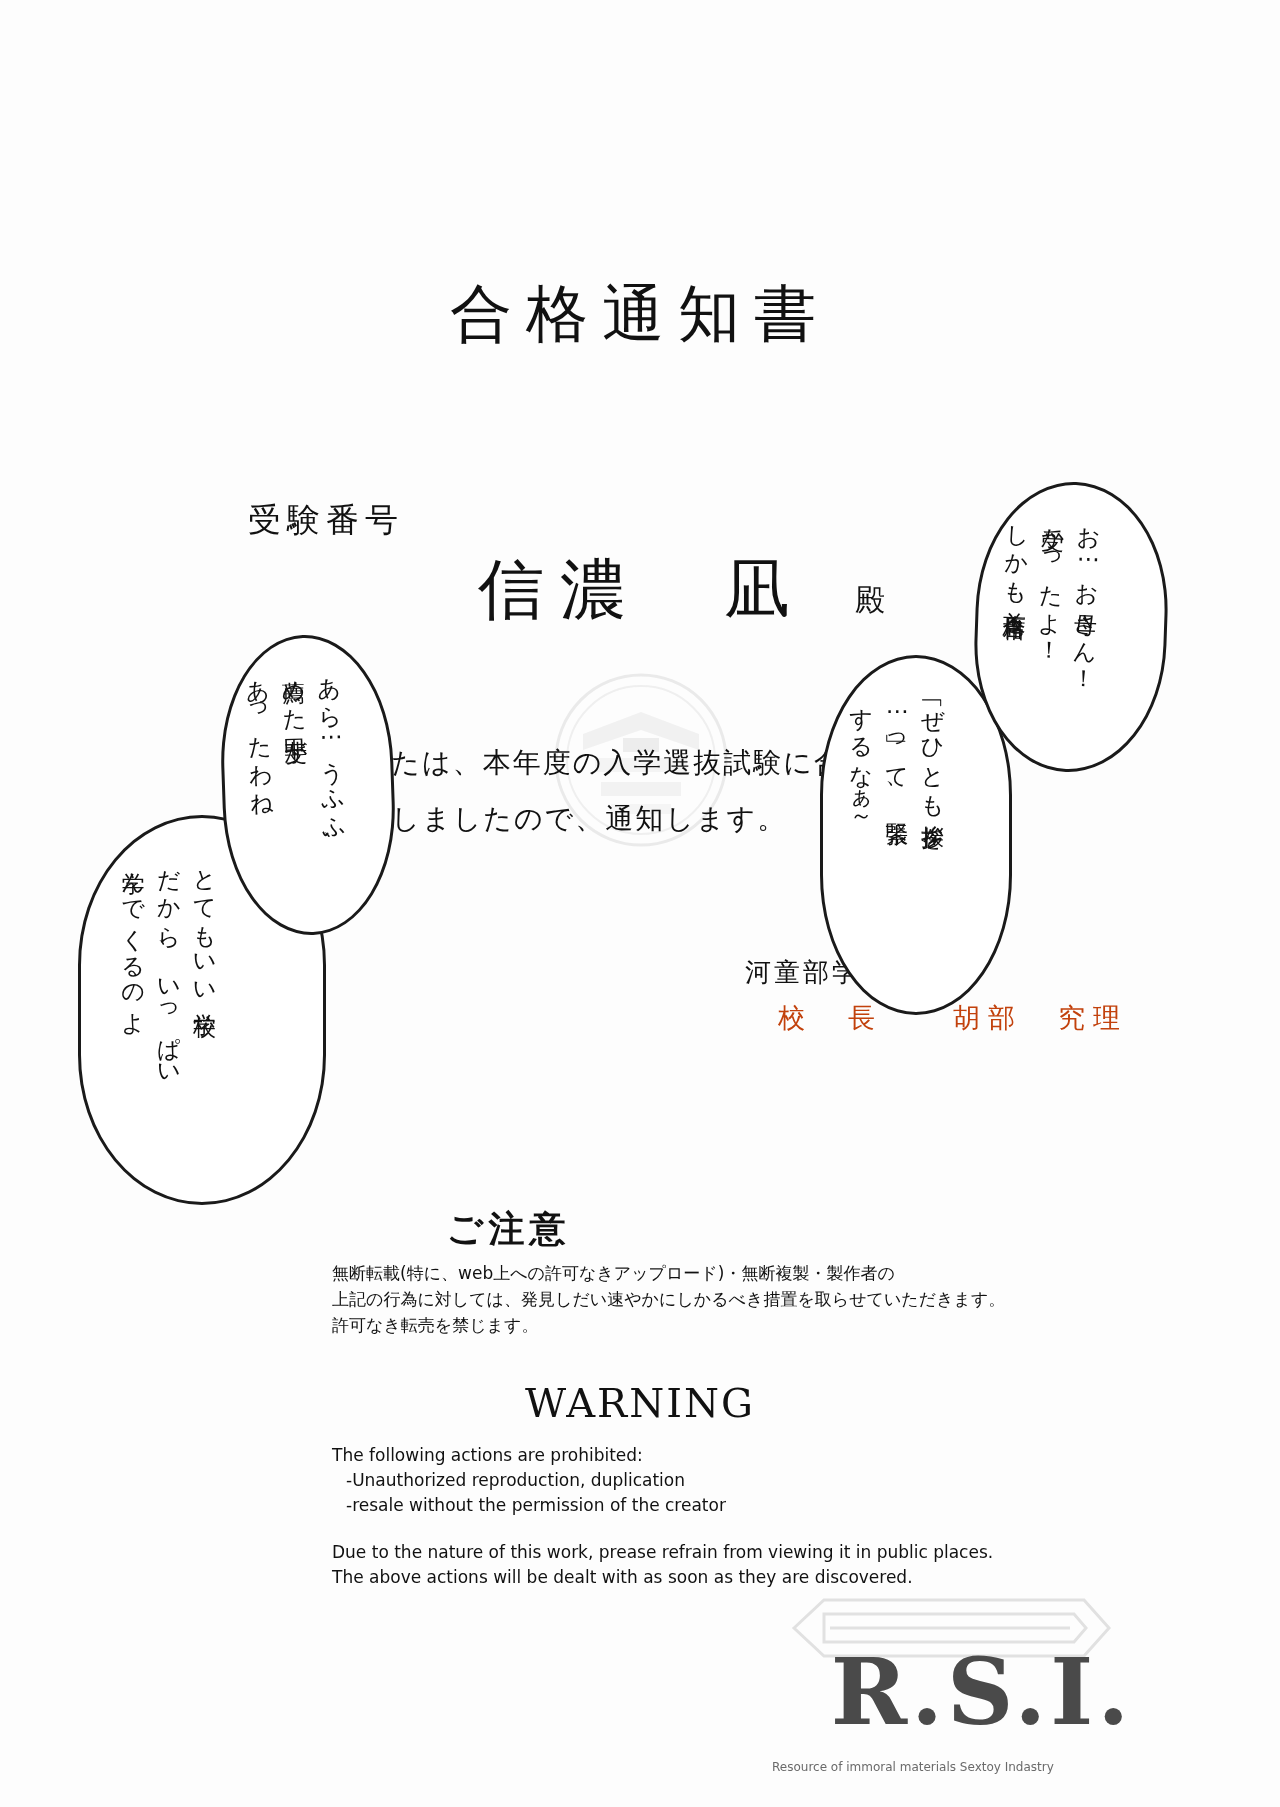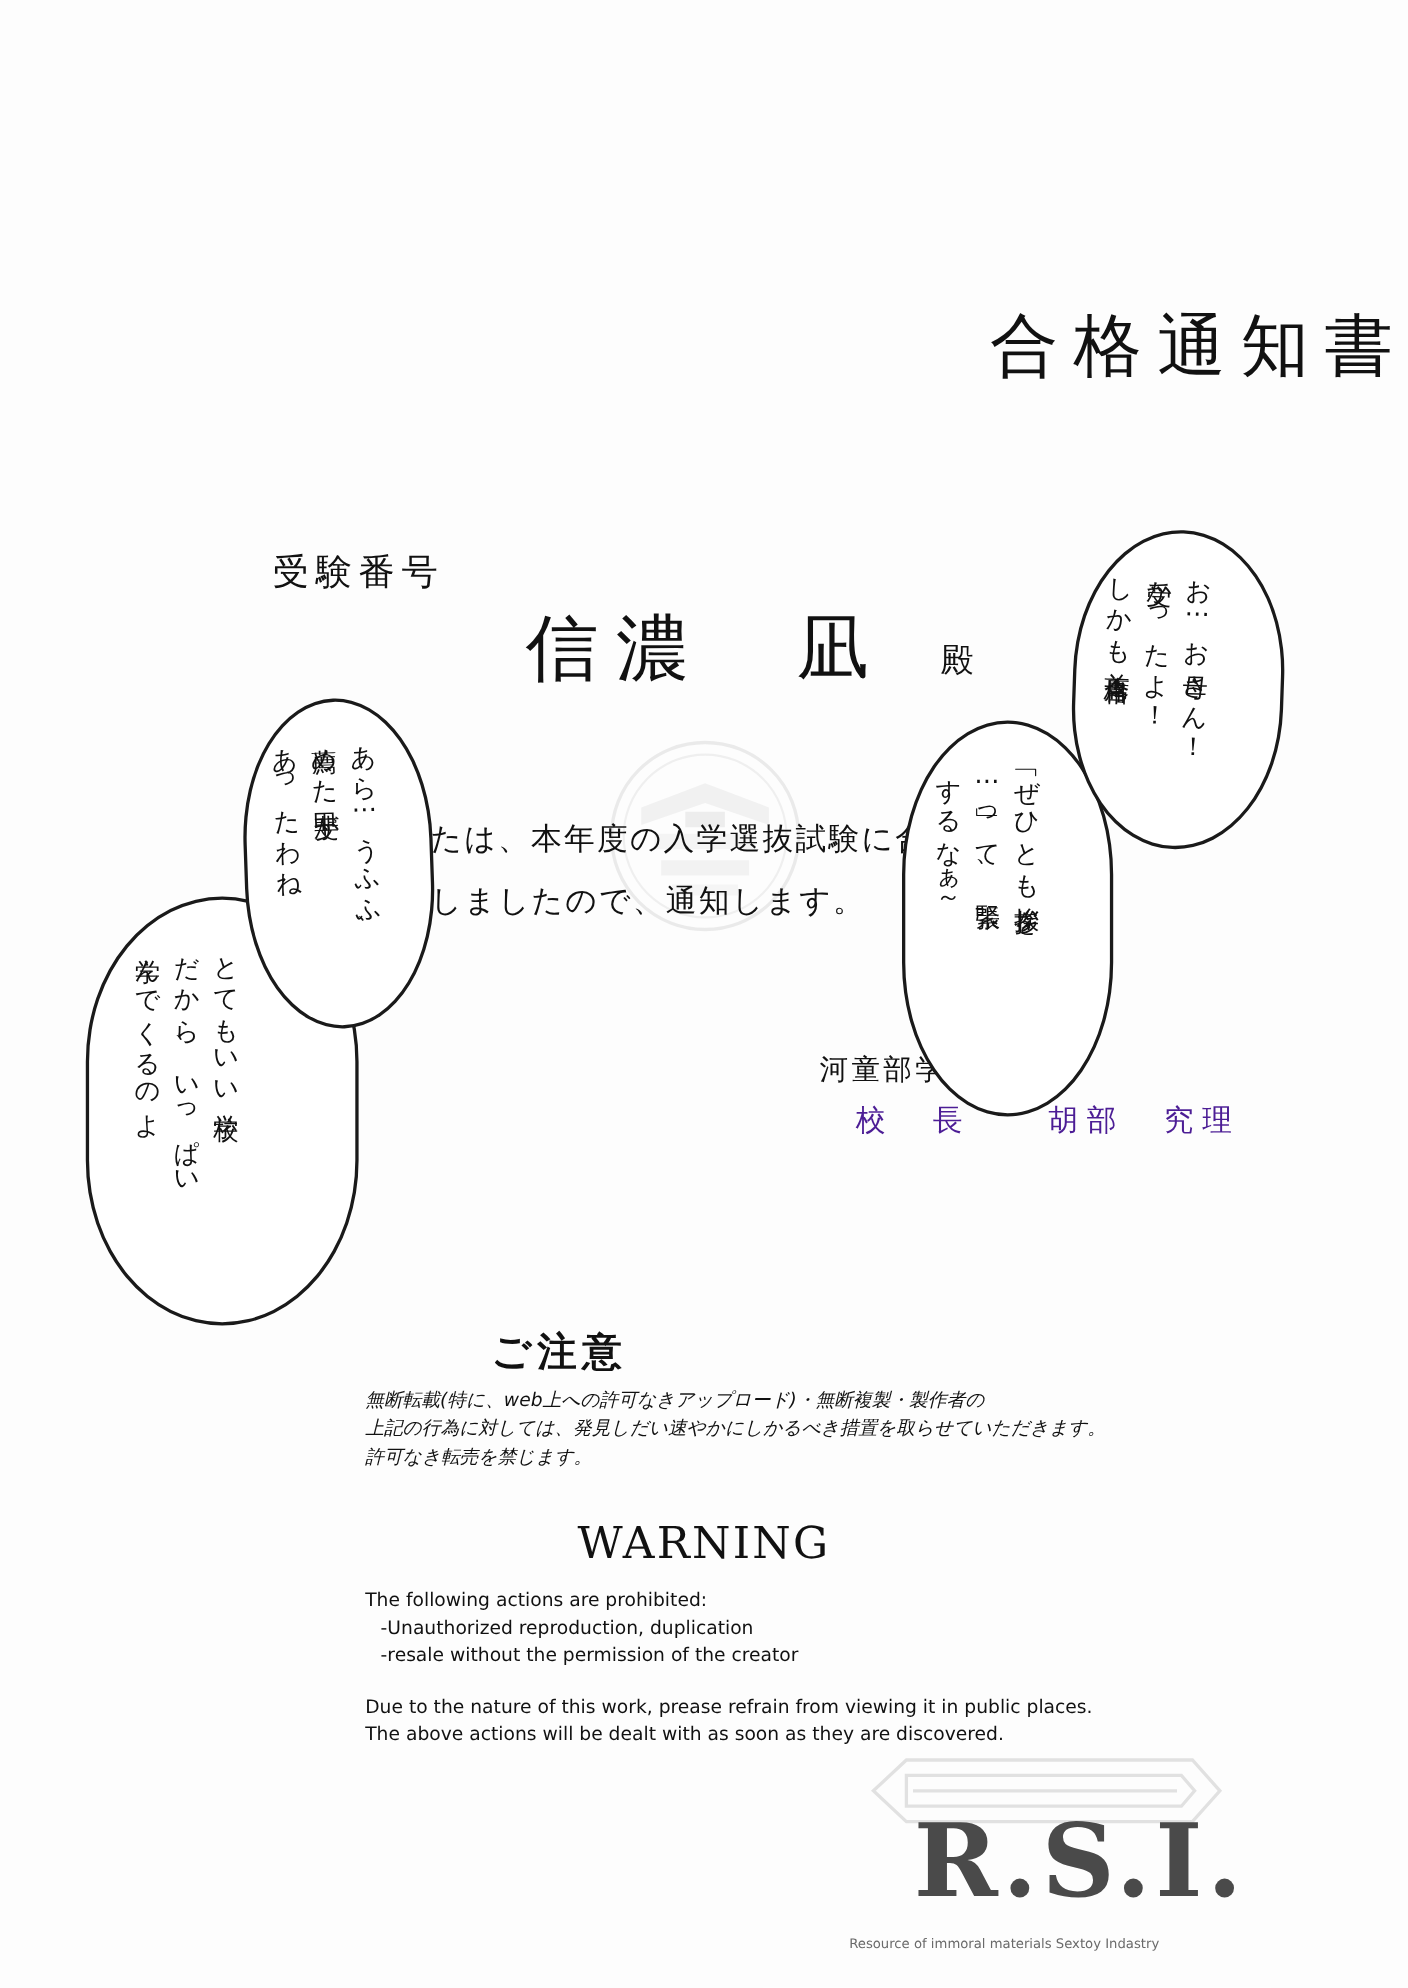--- a/index.html
+++ b/index.html
@@ -21,21 +21,21 @@
     inset: 0;
     background: #fdfdfd;
   }
 
   
   .cert-title {
     position: absolute;
     top: 272px;
     left: 0;
     width: 1280px;
-    text-align: right;
+    text-align: center;
     font-family: "DejaVu Serif", "Liberation Serif", serif;
     font-size: 62px;
     letter-spacing: 14px;
     color: #111;
   }
 
   .cert-exam-label {
     position: absolute;
     top: 452px;
     left: 248px;
@@ -99,21 +99,21 @@
     letter-spacing: 3px;
     color: #111;
   }
   .sig-line2 {
     position: absolute;
     top: 1000px;
     left: 778px;
     font-family: "DejaVu Serif", "Liberation Serif", serif;
     font-size: 27px;
     letter-spacing: 8px;
-    color: #4c1d95;
+    color: #c2410c;
   }
 
   
   .balloon {
     position: absolute;
     background: #ffffff;
     border: 3px solid #1a1a1a;
     box-sizing: border-box;
   }
   .balloon-text {
@@ -201,21 +201,20 @@
   }
   .notice-body {
     position: absolute;
     top: 1260px;
     left: 332px;
     width: 700px;
     font-family: "DejaVu Sans", "Liberation Sans", sans-serif;
     font-size: 17px;
     line-height: 26px;
     color: #111;
-    font-style: italic;
   }
 
   .warning-heading {
     position: absolute;
     top: 1380px;
     left: 0;
     width: 1280px;
     text-align: center;
     font-family: "DejaVu Serif", "Liberation Serif", serif;
     font-size: 40px;

